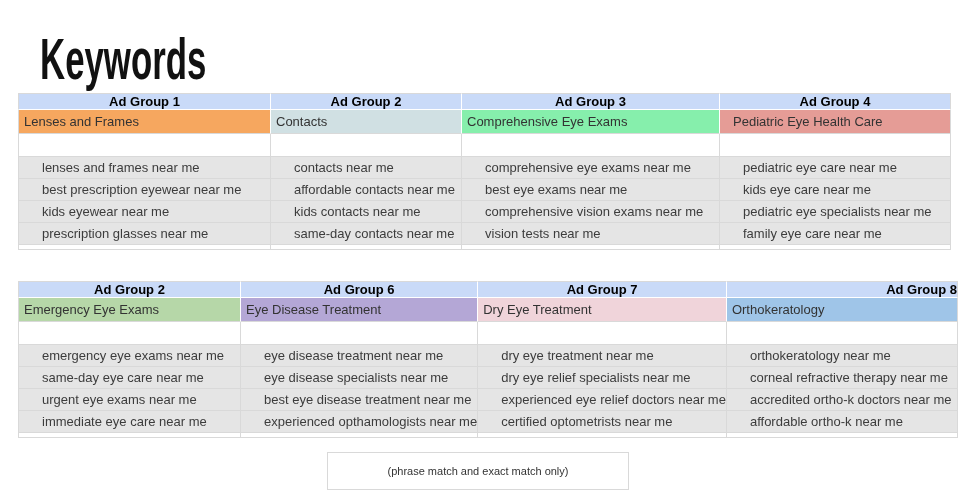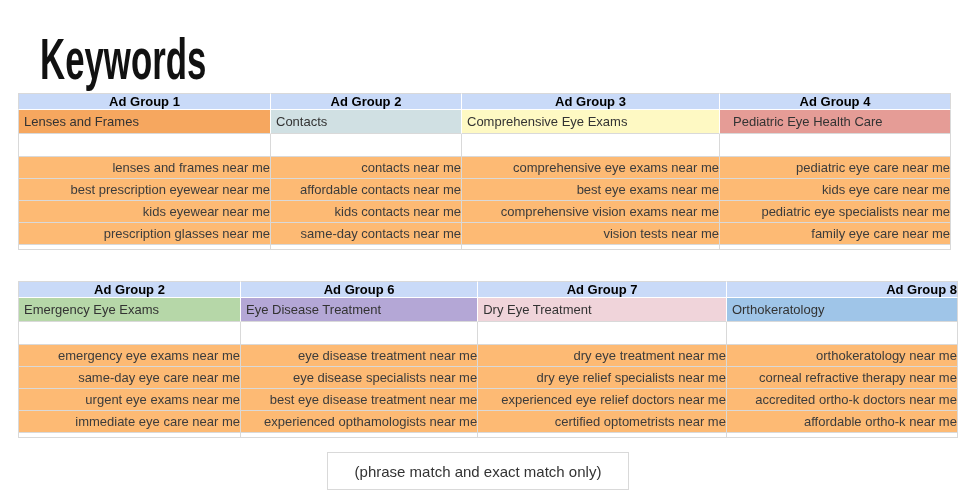--- a/index.html
+++ b/index.html
@@ -26,26 +26,26 @@
   tr.hdr-row th{
     border-top:1px solid #d9d9d9;border-bottom:1px solid #ffffff;
     font-weight:bold;color:#000;text-align:center;height:16px;
   }
   tr.hdr-row th:not(:last-child){border-right:1px solid #ffffff;}
   tr.cat-row td{
     height:24px;text-align:left;padding-left:5px;color:#333;
   }
   tr.cat-row td:not(:last-child){border-right:1px solid #ffffff;}
   tr.empty-row td{height:23px;background:#fff;}
-  tr.kw-row td{height:22px;text-align:right;padding-left:23px;color:#3c3c3c;background:#fdba74;}
+  tr.kw-row td{height:22px;text-align:left;padding-left:23px;color:#3c3c3c;background:#e5e5e5;}
   tr.stub-row td{height:5px;background:#fff;}
   .note{
     position:absolute;left:327px;top:452px;width:300px;height:36px;
     border:1px solid #d9d9d9;display:flex;align-items:center;justify-content:center;
-    font-size:15px;color:#333;background:#fff;
+    font-size:11px;color:#333;background:#fff;
   }
 </style>
 </head>
 <body>
 
 <div class="title">Keywords</div>
 
 <table class="kw" id="table1">
   <colgroup>
     <col style="width:253px">
@@ -56,21 +56,21 @@
   <tbody>
     <tr class="hdr-row">
       <th style="background-color: rgb(201, 218, 248);">Ad Group 1</th>
       <th style="background-color: rgb(201, 218, 248);">Ad Group 2</th>
       <th style="background-color: rgb(201, 218, 248);">Ad Group 3</th>
       <th style="background-color: rgb(201, 218, 248);">Ad Group 4</th>
     </tr>
     <tr class="cat-row">
       <td style="background-color: rgb(246, 167, 95);">Lenses and Frames</td>
       <td style="background-color: rgb(208, 224, 227);">Contacts</td>
-      <td style="background-color: #fef9c3;">Comprehensive Eye Exams</td>
+      <td style="background-color: #86efac;">Comprehensive Eye Exams</td>
       <td style="background-color: rgb(229, 156, 150); padding-left: 13px;">Pediatric Eye Health Care</td>
     </tr>
     <tr class="empty-row">
       <td></td>
       <td></td>
       <td></td>
       <td></td>
     </tr>
     <tr class="kw-row">
       <td>lenses and frames near me</td>

